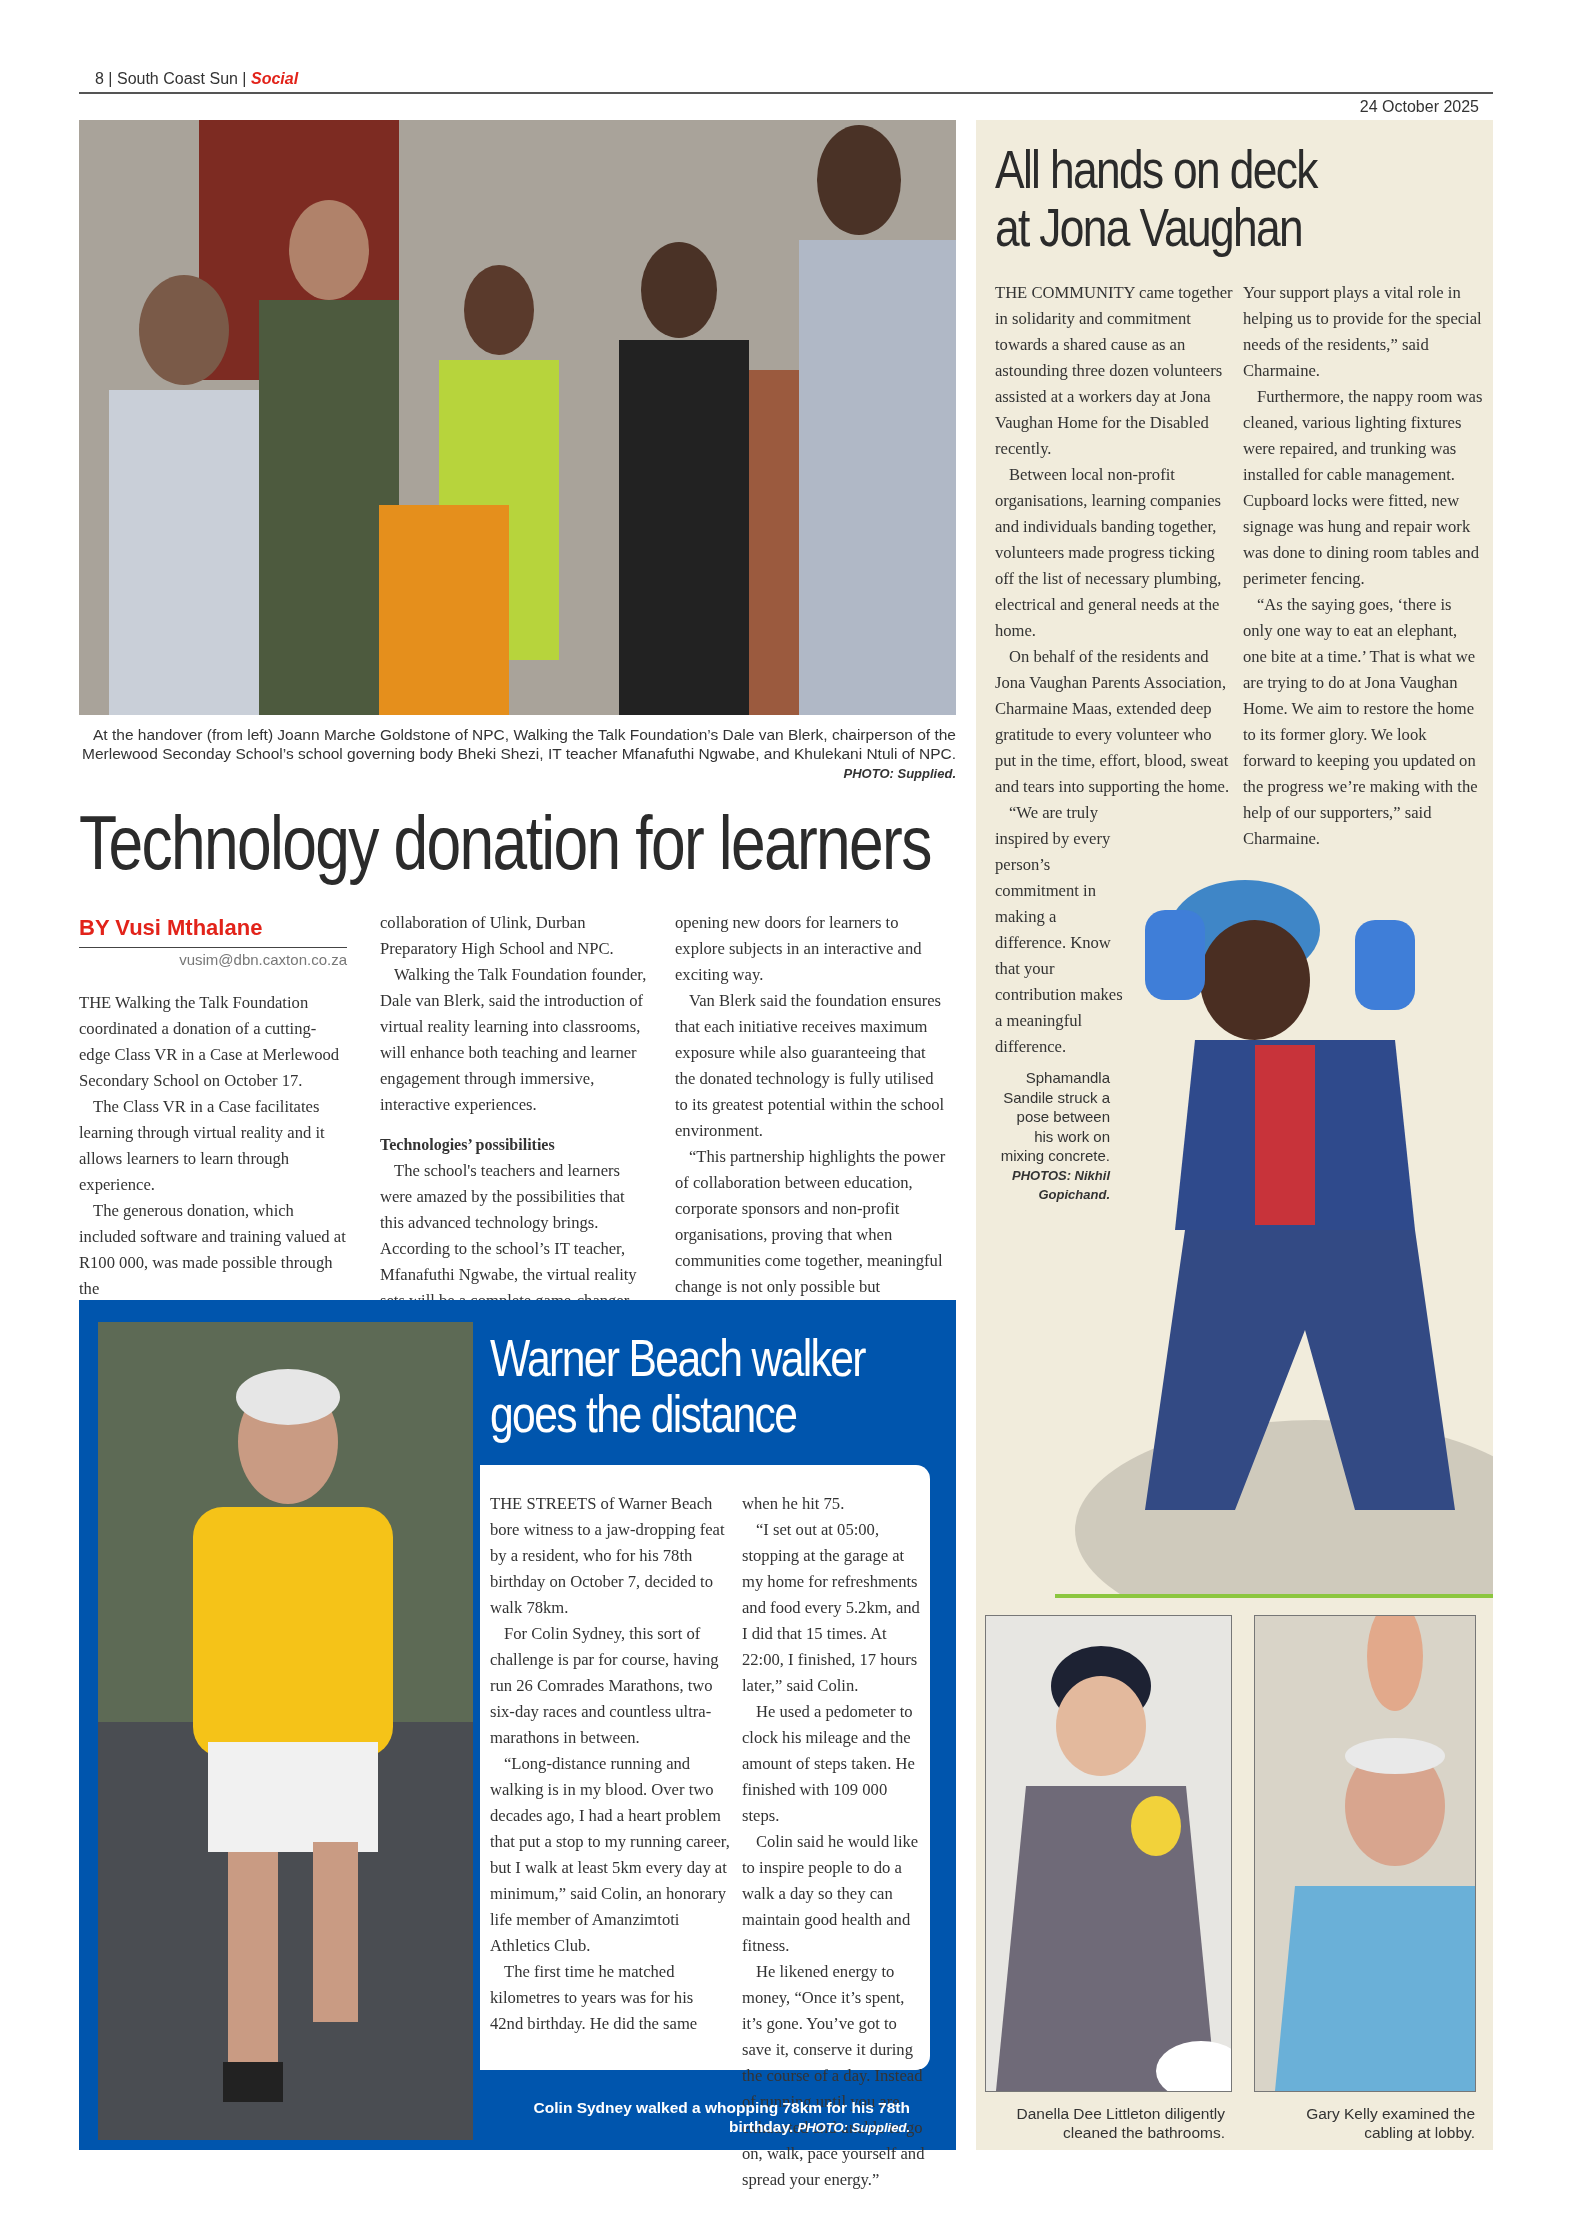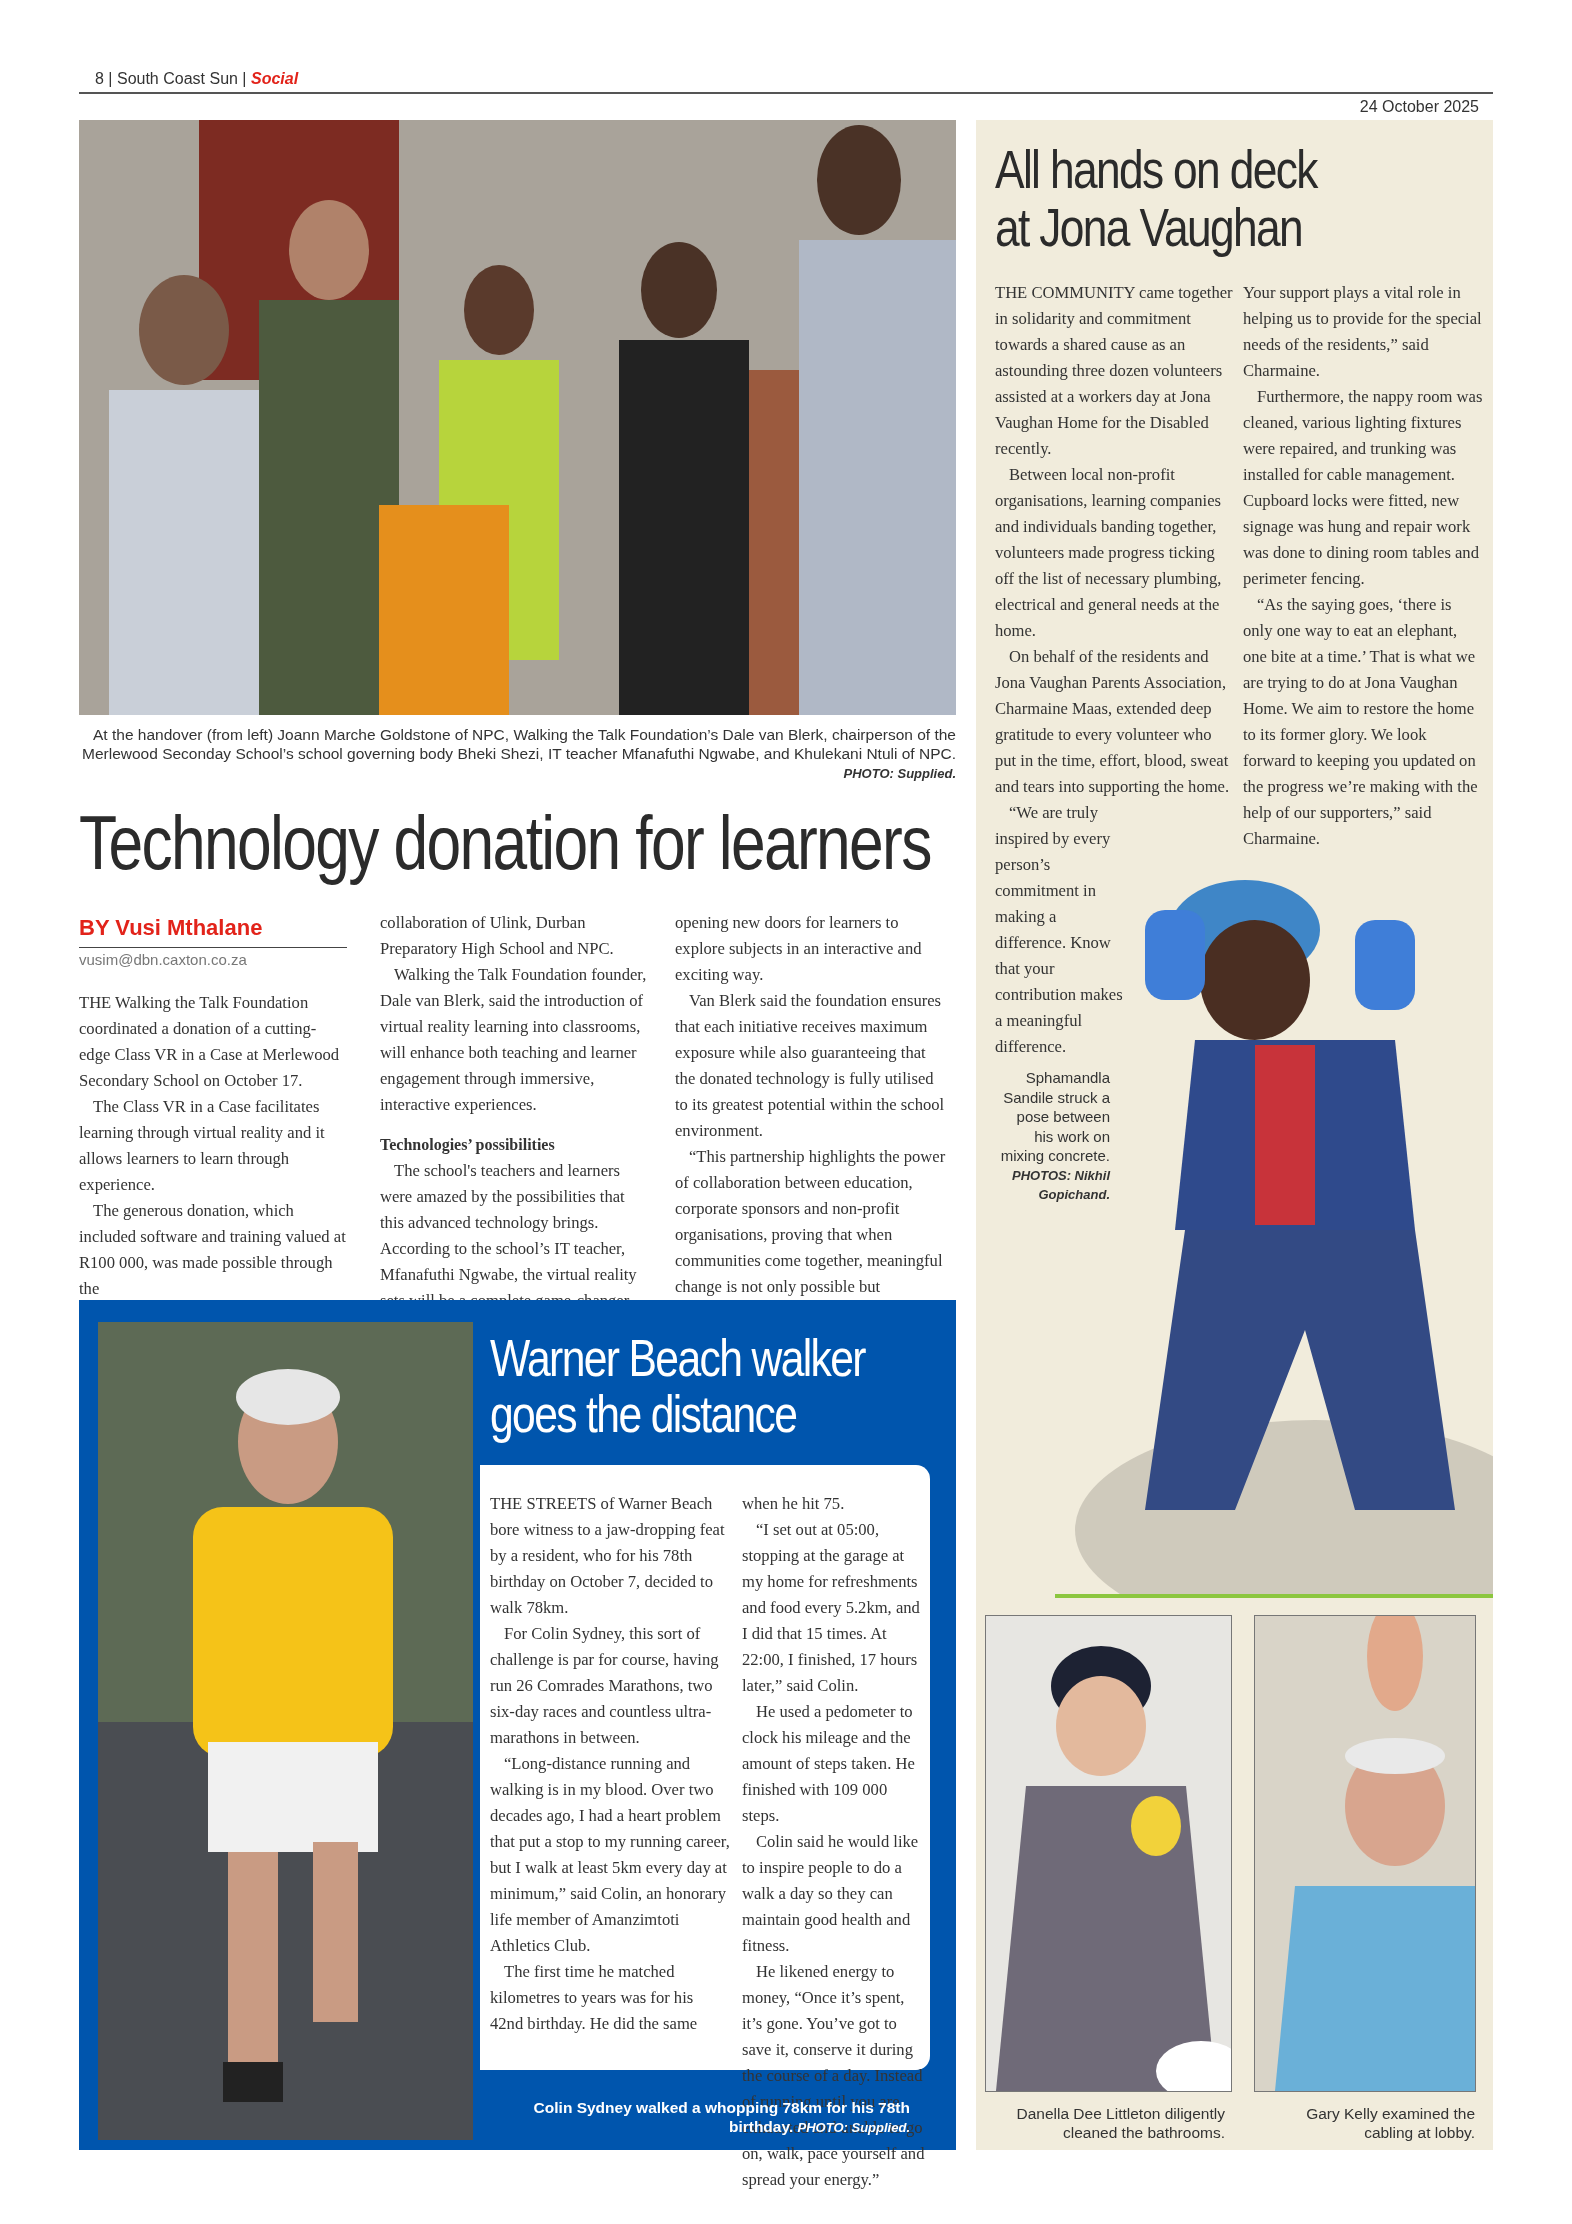--- a/index.html
+++ b/index.html
@@ -10,21 +10,21 @@
   .folio .section { color:#e2231a; font-weight:bold; font-style:italic; }
   .folio .right { position:absolute; right:14px; top:2px;margin-top:28px; }
   .photo { background:#888; overflow:hidden; }
   .serif { font-family:"Liberation Serif", serif; font-size:16.6px; line-height:26px; color:#333; }
   .serif p { margin:0; text-indent:14px; }
   .serif p.first { text-indent:0; }
   .headline { font-family:"Liberation Sans", sans-serif; font-weight:normal; letter-spacing:-2px; transform-origin:left top; }
   .caption { font-family:"Liberation Sans", sans-serif; font-size:15.5px; line-height:19px; color:#333;text-align:right; }
   .credit { font-weight:bold; font-style:italic; font-size:13px; }
   .byline { font-family:"Liberation Sans", sans-serif; font-weight:bold; color:#e2231a; font-size:22px; }
-  .email { font-family:"Liberation Sans", sans-serif; color:#777; font-size:15px; }
+  .email { font-family:"Liberation Sans", sans-serif; color:#777; font-size:15px;text-align:right; }
   .subhead { font-family:Liberation Serif, serif; font-weight:bold; font-size:16px; color:#333; margin:14px 0 0 0; text-indent:0 !important; }
   .beige { background:#f1ecdc; }
   .blue { background:#0055ad; }
 </style>
 </head>
 <body>
 
 <div class="abs folio">
   <div class="left">
     <span>8</span> |

